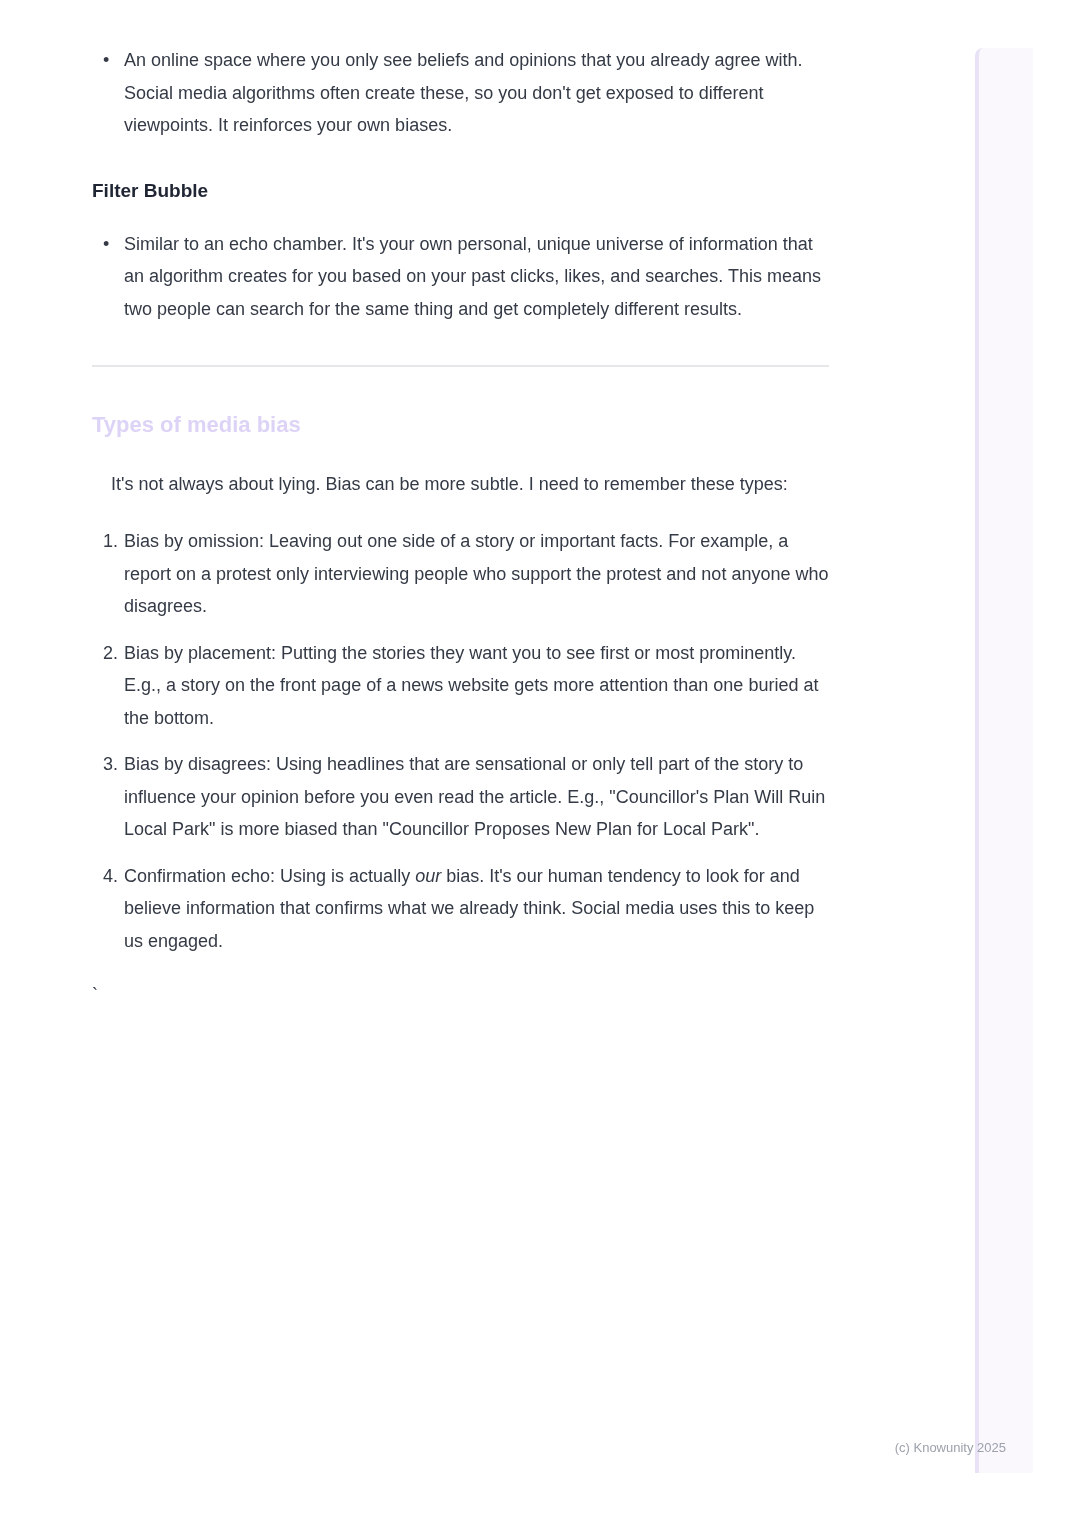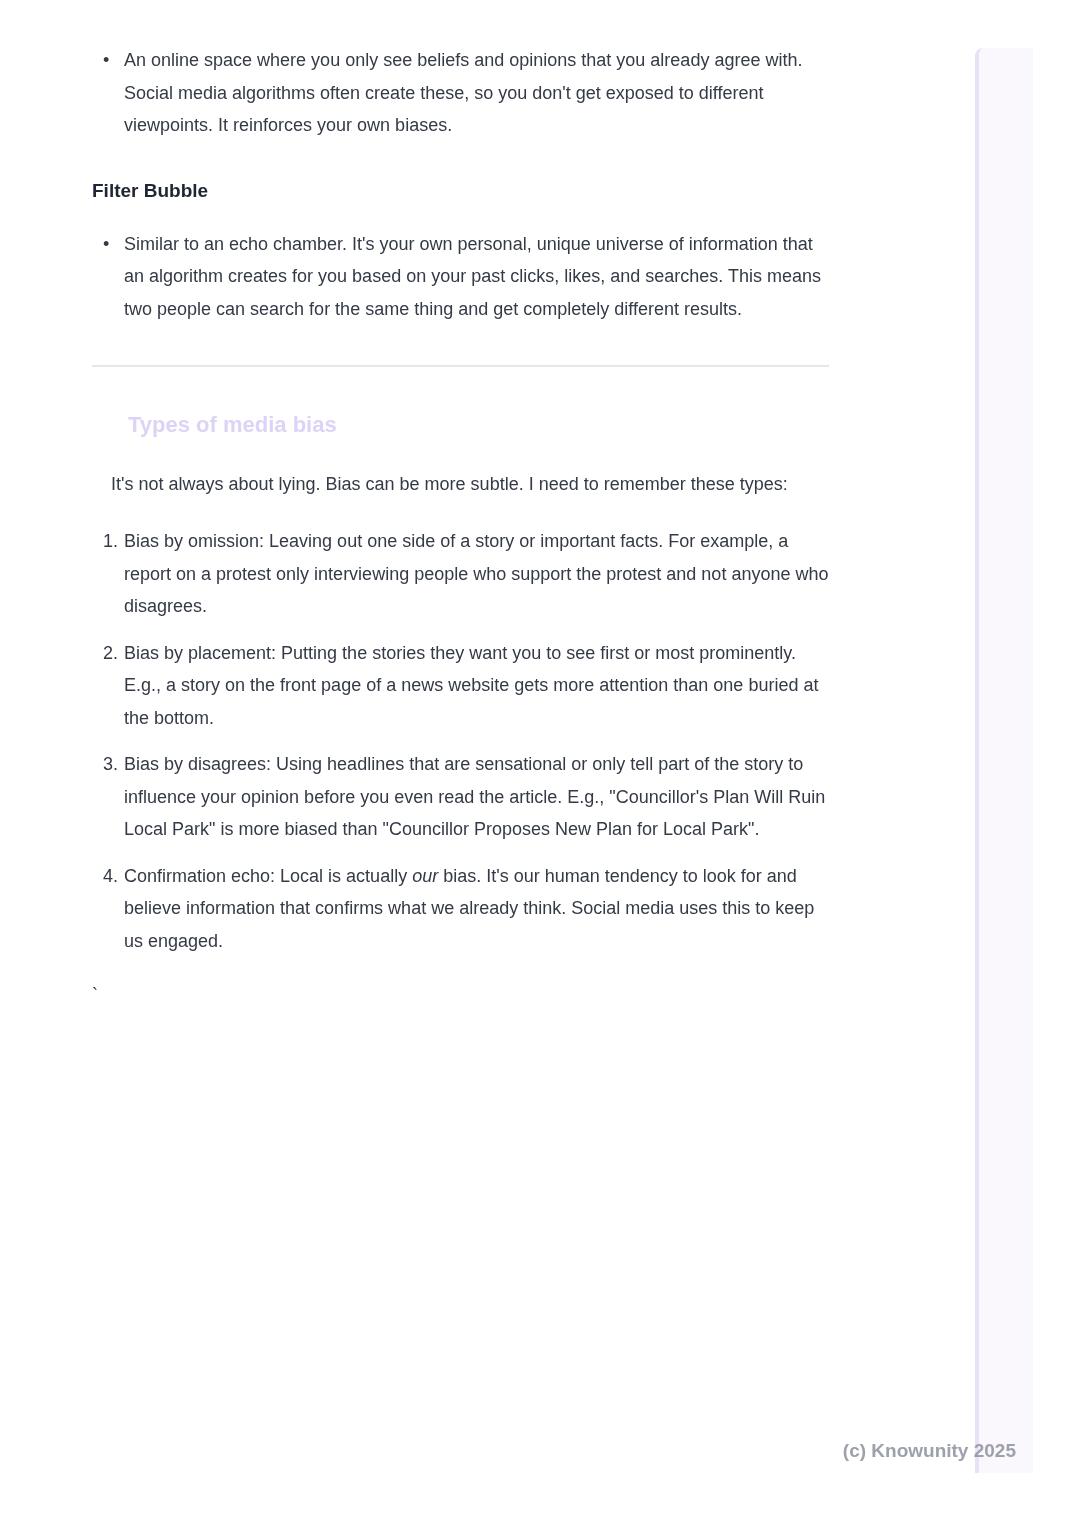--- a/index.html
+++ b/index.html
@@ -56,43 +56,41 @@
     font-weight: bold;
     color: #d5c9f1;
     letter-spacing: 0.2px;
   }
   .sub-heading-purple {
     margin-top: 44px;
     font-size: 22px;
     line-height: 28px;
     font-weight: bold;
     color: #ddd3f6;
-    margin-left: 36px;
   }
   .intro {
     margin-top: 28px;
     text-align: justify;
     line-height: 34px;
     margin-left: 19px;
   }
   ol.numbered { margin-top: 24px; }
   ol.numbered li { margin-bottom: 14px; }
   .stray-char {
     margin-top: 22px;
     font-size: 18px;
     color: #343a46;
   }
   .page-footer {
     position: absolute;
     top: 1440px;
-    right: 64px;
+    right: 74px;
     z-index: 2;
-    font-size: 19px;
+    font-size: 13px;
     color: #9ca1ab;
-    font-weight: bold;
   }
   strong { font-weight: normal; }
   em { font-style: italic; }
 </style>
 </head>
 <body>
 
 <div class="next-page-edge"></div>
 
 <div class="content">
@@ -128,21 +126,21 @@
     <li>
       <span class="marker">2.</span>
       <span class="li-text"><strong>Bias by placement:</strong><span> Putting the stories they want you to see first or most prominently. E.g., a story on the front page of a news website gets more attention than one buried at the bottom.</span><em></em><span></span></span>
     </li>
     <li>
       <span class="marker">3.</span>
       <span class="li-text"><strong>Bias by disagrees:</strong><span> Using headlines that are sensational or only tell part of the story to influence your opinion before you even read the article. E.g., "Councillor's Plan Will Ruin Local Park" is more biased than "Councillor Proposes New Plan for Local Park".</span><em></em><span></span></span>
     </li>
     <li>
       <span class="marker">4.</span>
-      <span class="li-text"><strong>Confirmation echo:</strong><span> Local is actually </span><em>our</em><span> bias. It's our human tendency to look for and believe information that confirms what we already think. Social media uses this to keep us engaged.</span></span>
+      <span class="li-text"><strong>Confirmation echo:</strong><span> Using is actually </span><em>our</em><span> bias. It's our human tendency to look for and believe information that confirms what we already think. Social media uses this to keep us engaged.</span></span>
     </li>
   </ol>
 
   <div class="stray-char">`</div>
 
 </div>
 
 <div class="page-footer">(c) Knowunity 2025</div>
 
 </body></html>

